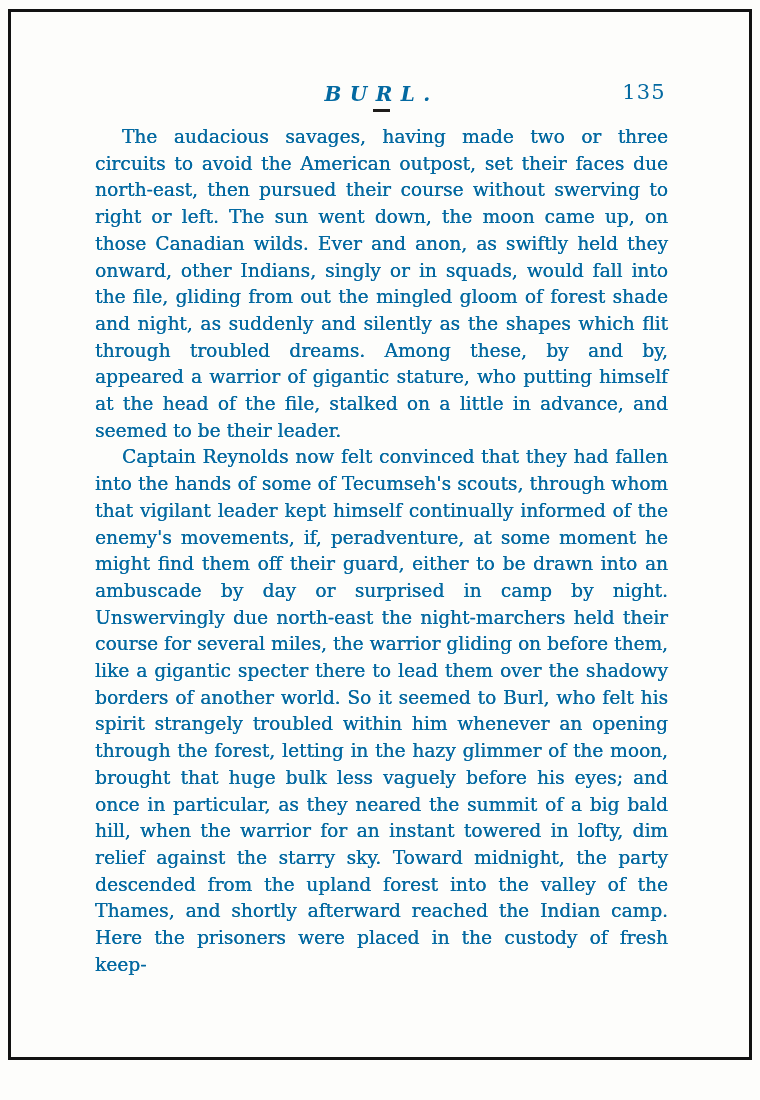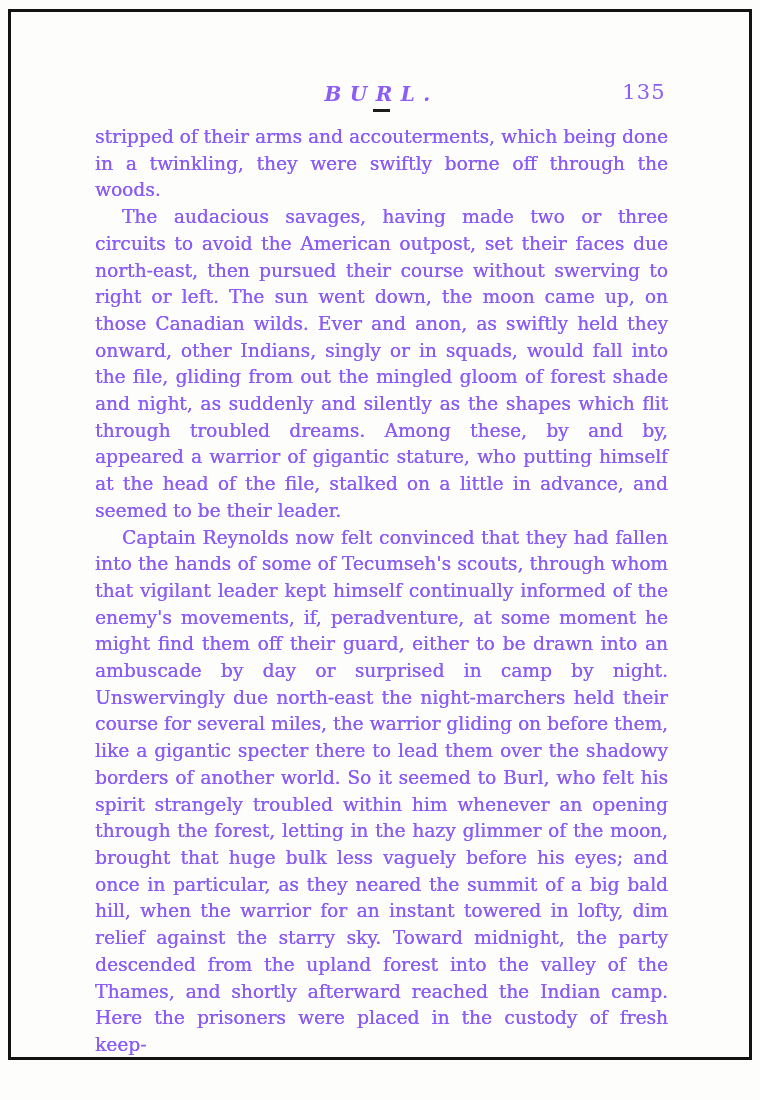--- a/index.html
+++ b/index.html
@@ -7,21 +7,21 @@
     padding: 0;
     background: #ffffff;
   }
   .scan-page {
     position: relative;
     width: 760px;
     height: 1100px;
     background: #fdfdfb;
     overflow: hidden;
     font-family: "DejaVu Serif", serif;
-    color: #8b5cf6;
+    color: #0369a1;
   }
   .page-frame {
     position: absolute;
     top: 9px;
     left: 8px;
     right: 8px;
     bottom: 40px;
     border: 3px solid #121212;
     pointer-events: none;
   }
@@ -83,19 +83,18 @@
   <div class="page-frame"></div>
 
   <div class="page-content">
 
     <div class="running-header">
       <span class="running-title">BURL.</span>
       <span class="page-number">135</span>
     </div>
 
     <div class="page-body">
-      <p class="no-indent">stripped of their arms and accouterments, which being done in a twinkling, they were swiftly borne off through the woods.</p>
       <p>The audacious savages, having made two or three circuits to avoid the American outpost, set their faces due north-east, then pursued their course without swerving to right or left. The sun went down, the moon came up, on those Canadian wilds. Ever and anon, as swiftly held they onward, other Indians, singly or in squads, would fall into the file, gliding from out the mingled gloom of forest shade and night, as suddenly and silently as the shapes which flit through troubled dreams. Among these, by and by, appeared a warrior of gigantic stature, who putting himself at the head of the file, stalked on a little in advance, and seemed to be their leader.</p>
       <p>Captain Reynolds now felt convinced that they had fallen into the hands of some of Tecumseh's scouts, through whom that vigilant leader kept himself continually informed of the enemy's movements, if, peradventure, at some moment he might find them off their guard, either to be drawn into an ambuscade by day or surprised in camp by night. Unswervingly due north-east the night-marchers held their course for several miles, the warrior gliding on before them, like a gigantic specter there to lead them over the shadowy borders of another world. So it seemed to Burl, who felt his spirit strangely troubled within him whenever an opening through the forest, letting in the hazy glimmer of the moon, brought that huge bulk less vaguely before his eyes; and once in particular, as they neared the summit of a big bald hill, when the warrior for an instant towered in lofty, dim relief against the starry sky. Toward midnight, the party descended from the upland forest into the valley of the Thames, and shortly afterward reached the Indian camp. Here the prisoners were placed in the custody of fresh keep-</p>
     </div>
 
   </div>
 </div>
 
 </body></html>

